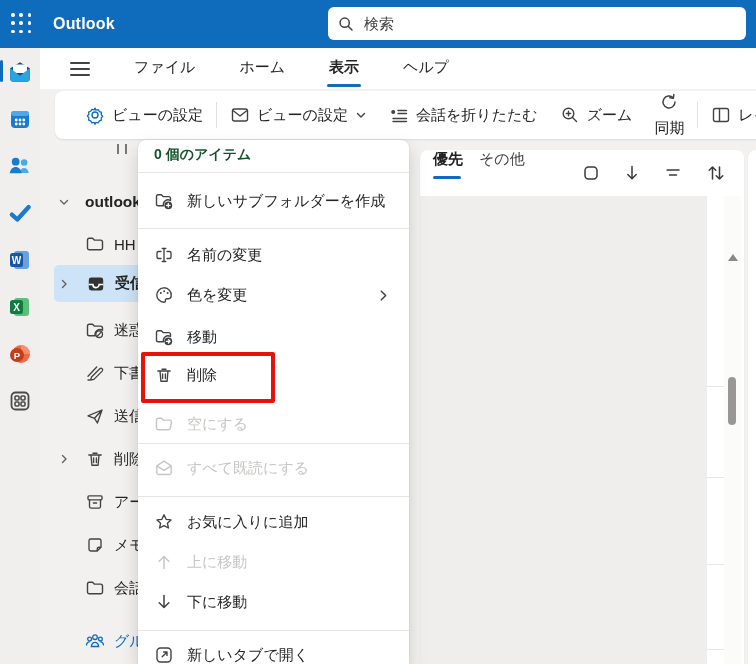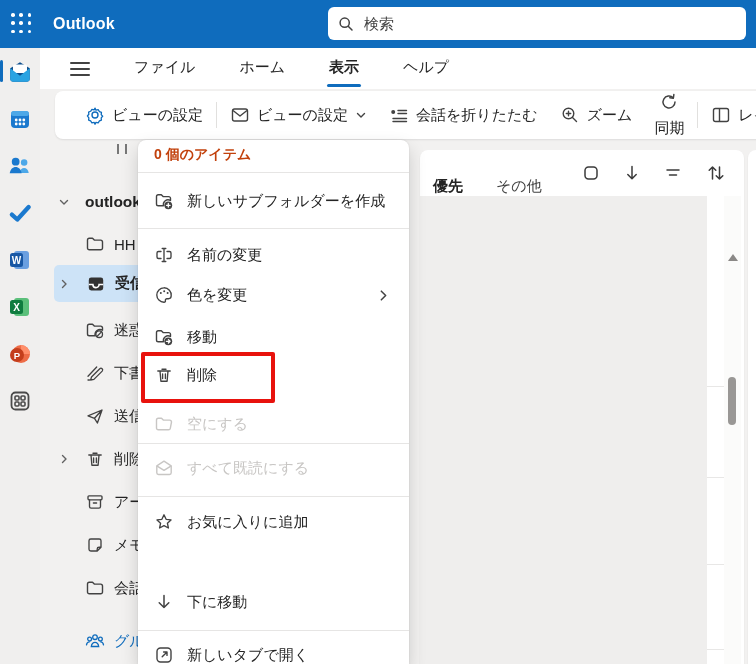--- a/index.html
+++ b/index.html
@@ -45,36 +45,36 @@
   .frow.selected{background:#cde3f7;border-radius:5px;width:352px;left:14px;height:37px;}
   .frow.selected .fchev{margin-left:4px;}
   .frow.selected .fic{margin-left:16px;color:#333;}
   .frow.selected .flabel{font-weight:700;}
   .acct-label{font-weight:700;font-size:15.5px;margin-left:15px;white-space:nowrap;}
   .groups .flabel,.groups .fic{color:#0f6cbd;}
   .partialrow{position:absolute;left:0;top:-6px;width:360px;height:26px;overflow:hidden;color:#616161;}
 
   
   .ctxmenu{position:absolute;left:138px;top:140px;width:271px;height:524px;background:#fff;border-radius:8px 8px 0 0;box-shadow:0 8px 18px rgba(0,0,0,.16),0 0 2px rgba(0,0,0,.12);z-index:20;}
-  .cm-header{position:absolute;left:16px;top:0;height:30px;display:flex;align-items:center;font-size:14px;font-weight:700;color:#c2410c;}
+  .cm-header{position:absolute;left:16px;top:0;height:30px;display:flex;align-items:center;font-size:14px;font-weight:700;color:#14532d;}
   .cm-sep{position:absolute;left:0;width:271px;height:1px;background:#e6e5e4;}
   .cm-item{position:absolute;left:5px;width:261px;height:40px;display:flex;align-items:center;border-radius:4px;cursor:pointer;font-size:15px;color:#242424;}
   .cm-item .cic{width:20px;margin-left:11px;color:#424242;flex:0 0 auto;}
   .cm-item .clabel{margin-left:13px;white-space:nowrap;}
   .cm-item.disabled{color:#c8c6c4;cursor:default;}
   .cm-item.disabled .cic{color:#c8c6c4;}
   .cm-chevr{position:absolute;right:14px;color:#424242;}
   .redbox{position:absolute;left:3px;top:212px;width:126px;height:43px;border:4px solid #e8120d;border-radius:2px;z-index:30;pointer-events:none;}
 
   
   .listcard{position:absolute;left:420px;top:150px;width:324px;height:514px;background:#fff;border-radius:8px 8px 0 0;box-shadow:0 1px 2px rgba(0,0,0,.07);}
-  .listhead{position:absolute;left:0;top:0;width:324px;height:46px;display:flex;align-items:flex-end;}
+  .listhead{position:absolute;left:0;top:0;width:324px;height:46px;display:flex;align-items:flex-start;}
   .ltab{font-size:15px;color:#424242;cursor:pointer;position:relative;}
   .ltab.first{margin-left:13px;font-weight:700;color:#242424;}
-  .ltab.second{margin-left:33px;}
+  .ltab.second{margin-left:16px;}
   .ltab.active::after{content:"";position:absolute;left:0;right:2px;bottom:-10px;height:3.5px;border-radius:2px;background:#0f6cbd;}
   .lhicons{position:absolute;right:18px;top:0;height:46px;display:flex;align-items:center;gap:24px;color:#3b3b3b;}
   .lhicons .ic{cursor:pointer;}
   .listbody{position:absolute;left:0;top:46px;width:287px;height:468px;background:#efeeed;}
   .liststrip{position:absolute;left:287px;top:46px;width:17px;height:468px;background:#fff;}
   .liststrip i{position:absolute;left:0;width:17px;height:1px;background:#e8e7e6;}
   .scrolllane{position:absolute;left:304px;top:46px;width:17px;height:468px;background:#fbfbfa;}
   .scrollup{position:absolute;left:4px;top:58px;width:0;height:0;border-left:5px solid transparent;border-right:5px solid transparent;border-bottom:7px solid #8a8886;cursor:pointer;}
   .scrollthumb{position:absolute;left:4px;top:181px;width:8px;height:48px;border-radius:4px;background:#999795;cursor:pointer;}
   .rightsliver{position:absolute;left:748px;top:150px;width:8px;height:514px;background:#fff;border-radius:8px 0 0 0;box-shadow:0 1px 2px rgba(0,0,0,.07);}
@@ -523,20 +523,28 @@
 
     <div class="cm-item" style="top:362px;">
       <span class="cic">
         <svg width="20" height="20" viewBox="0 0 20 20">
             <path d="m10 2.8 2.1 4.5 4.9.6-3.6 3.3 1 4.8L10 13.6 5.6 16l1-4.8L3 7.9l4.9-.6z" fill="none" stroke="#424242" stroke-width="1.35" stroke-linejoin="round"></path>
           </svg>
       </span>
       <span class="clabel">お気に入りに追加</span>
     </div>
 
+    <div class="cm-item disabled" style="top:402px;">
+      <span class="cic">
+        <svg width="20" height="20" viewBox="0 0 20 20">
+            <path d="M10 16.5v-12M5.2 9.3 10 4.5l4.8 4.8" fill="none" stroke="#c8c6c4" stroke-width="1.5" stroke-linecap="round" stroke-linejoin="round"></path>
+          </svg>
+      </span>
+      <span class="clabel">上に移動</span>
+    </div>
 
     <div class="cm-item" style="top:442px;">
       <span class="cic">
         <svg width="20" height="20" viewBox="0 0 20 20">
             <path d="M10 3.5v12M5.2 10.7 10 15.5l4.8-4.8" fill="none" stroke="#424242" stroke-width="1.5" stroke-linecap="round" stroke-linejoin="round"></path>
           </svg>
       </span>
       <span class="clabel">下に移動</span>
     </div>
     <div class="cm-sep" style="top:490px;"></div>

